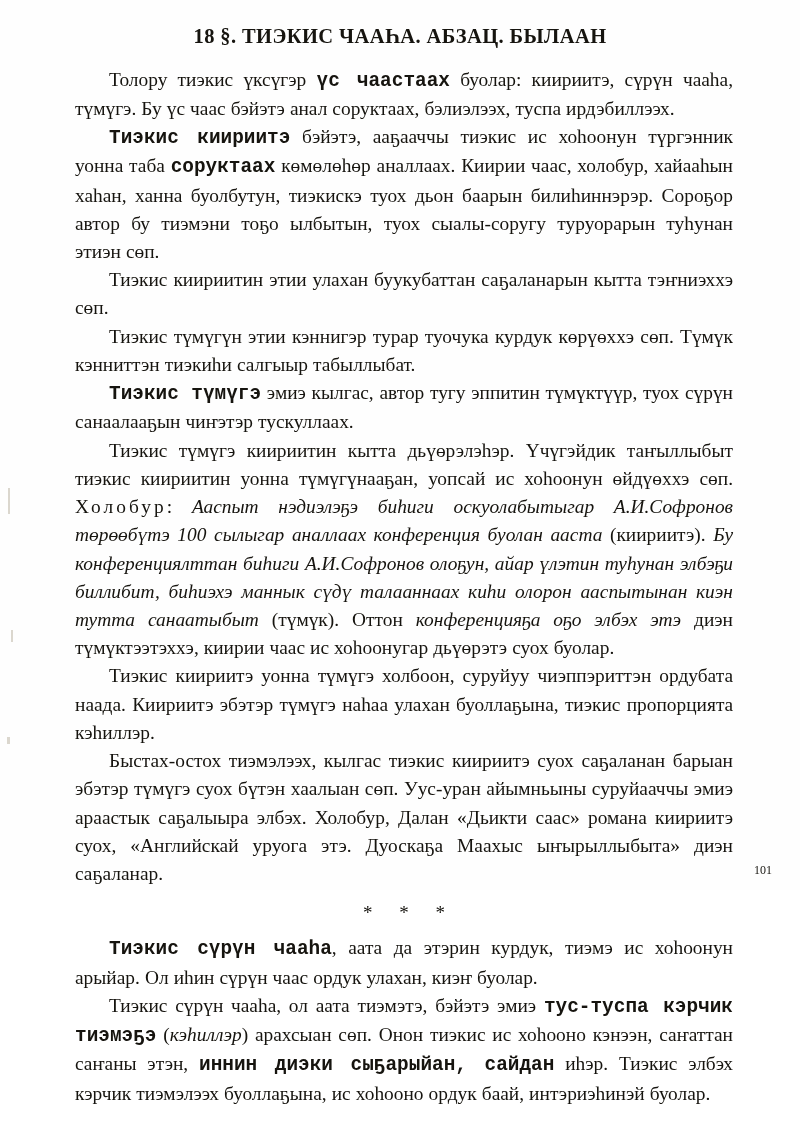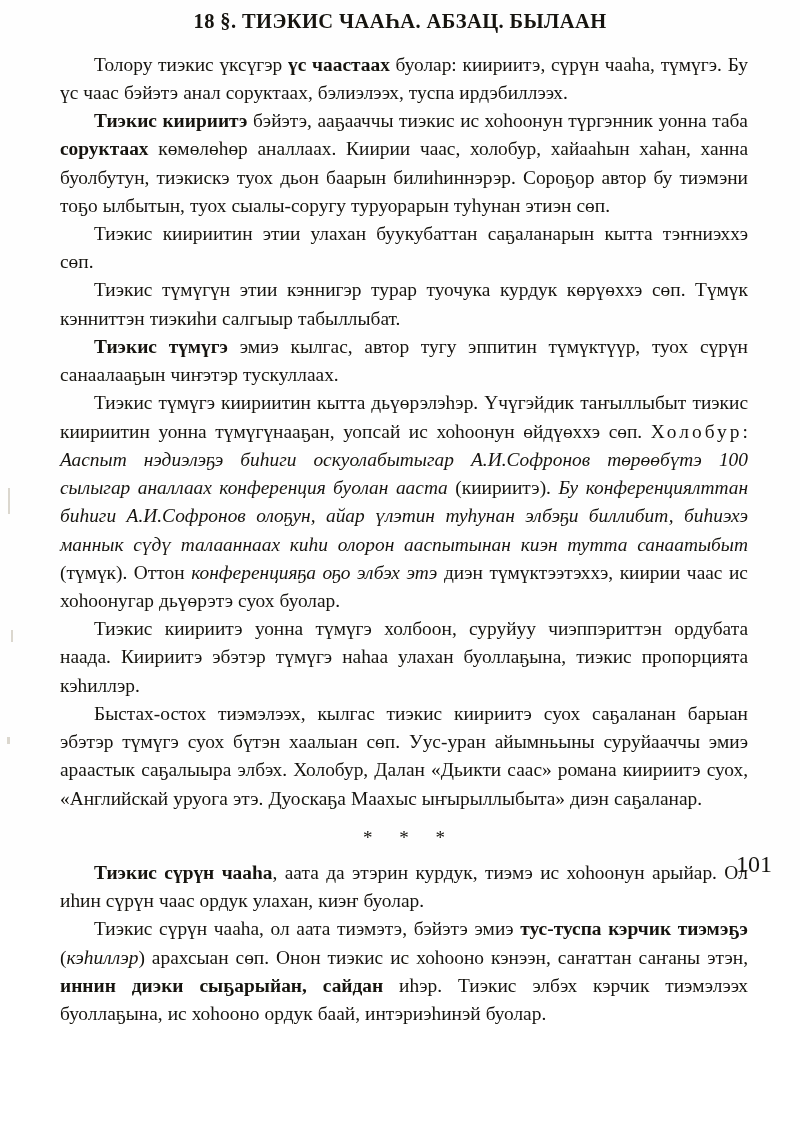--- a/index.html
+++ b/index.html
@@ -14,21 +14,21 @@
     color: #16140f;
     position: relative;
     overflow: hidden;
   }
 
   .page {
     position: relative;
     width: 800px;
     height: 890px;
     box-sizing: border-box;
-    padding: 0;
+    padding: 15px;
     background: #fefefe;
   }
 
   
   .scan-mark {
     position: absolute;
     background: #cfcabd;
     opacity: 0.75;
   }
   .scan-mark.m1 { left: 8px;  top: 488px; width: 2px;  height: 26px; }
@@ -55,41 +55,41 @@
     font-size: 19.4px;
     line-height: 1.455;
     text-align: justify;
     text-indent: 34px;
     hyphens: none;
     word-spacing: 0.2px;
   }
 
   p.para + p.para { margin-top: 0; }
 
-  b, strong { font-weight: bold; }
+  b, strong { font-weight: bold; font-family: Liberation Mono, monospace; }
   i, em { font-style: italic; }
 
   .spaced {
     letter-spacing: 3.1px;
   }
 
   .divider {
     margin: 14px 0 10px 0;
     text-align: center;
     font-size: 19px;
     letter-spacing: 11px;
     text-indent: 11px;
     color: #16140f;
   }
 
   .page-number {
     position: absolute;
     right: 28px;
     bottom: 12px;
-    font-size: 24px;
+    font-size: 12px;
     font-family: "Liberation Serif", "DejaVu Serif", serif;
   }
 </style>
 </head>
 <body>
 
 <div class="page">
 
   <div class="scan-mark m1"></div>
   <div class="scan-mark m2"></div>

